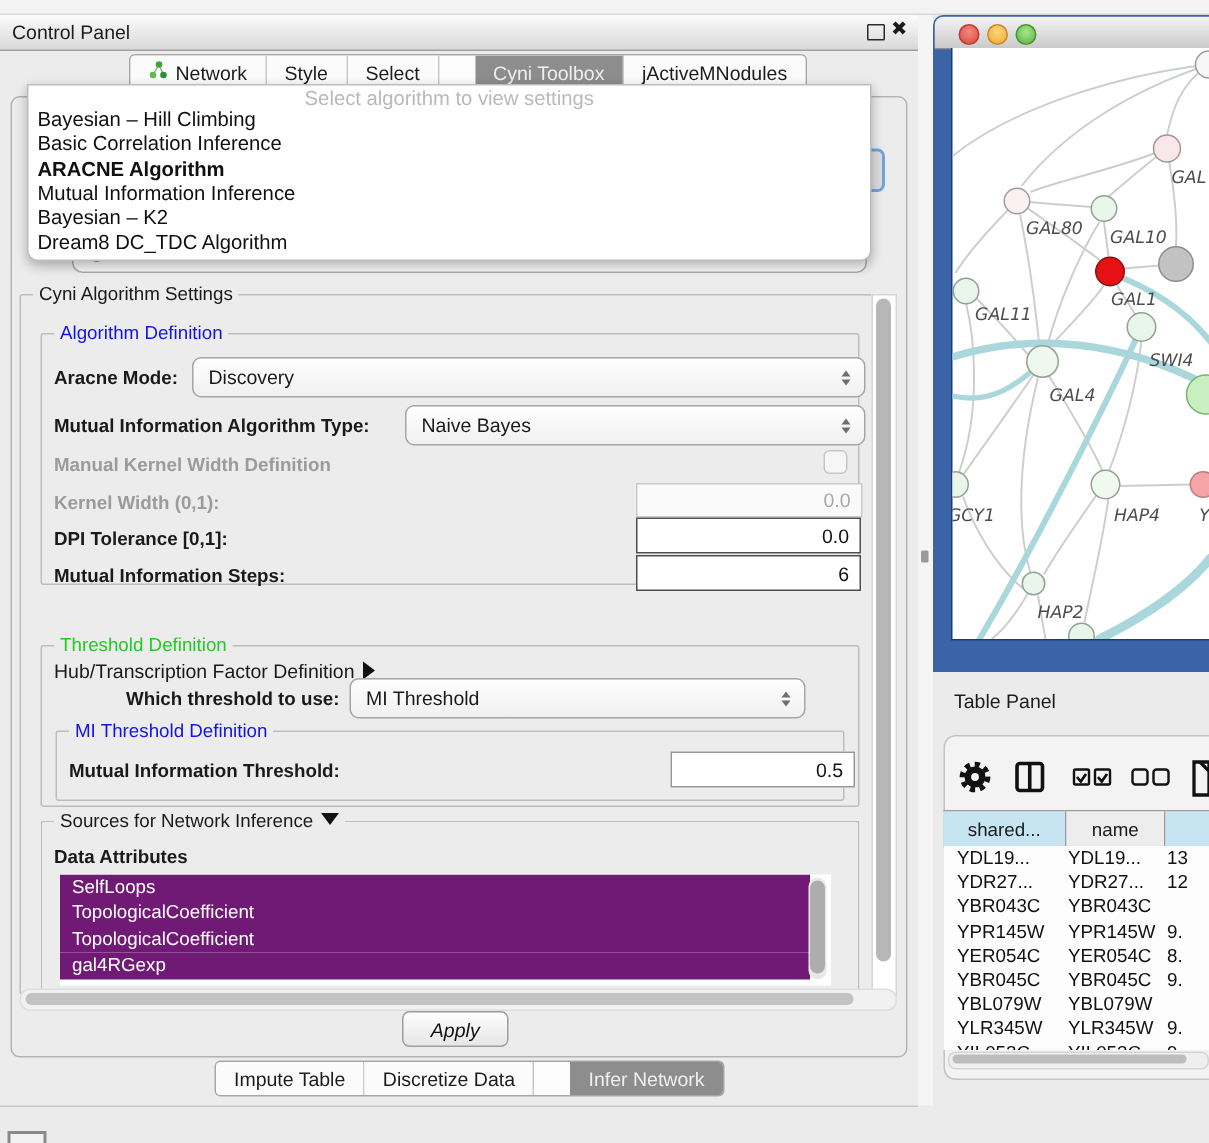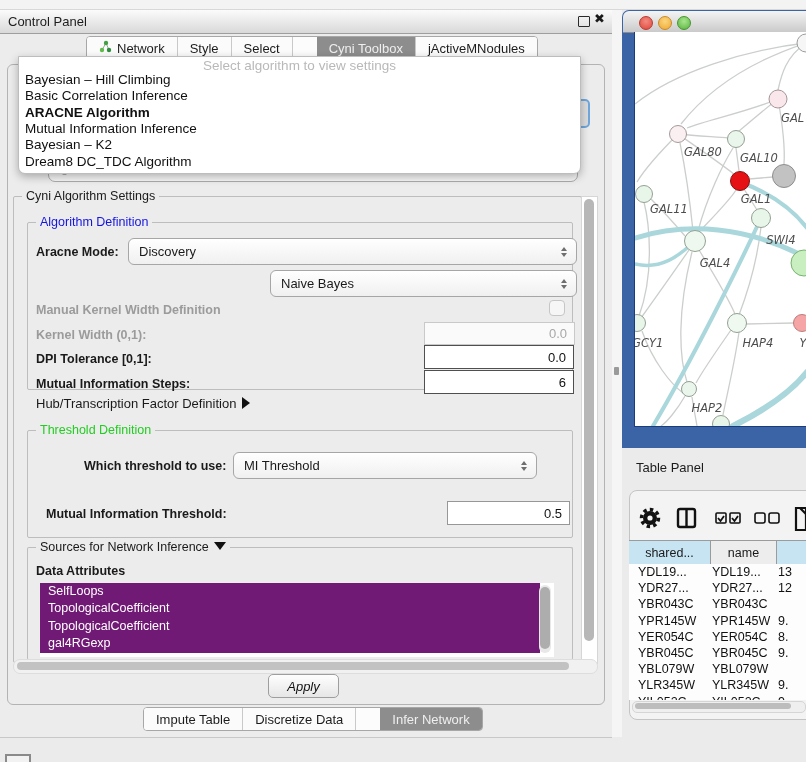--- a/index.html
+++ b/index.html
@@ -31,21 +31,21 @@
   .popup-ph{position:absolute;left:0;top:1px;width:100%;text-align:center;font-size:13.5px;color:#B9B9B9;}
   .popup-item{position:absolute;left:6px;font-size:13.5px;color:#101010;line-height:16.3px;white-space:nowrap;}
   .popup-item.bold{font-weight:bold;}
   
   .group{position:absolute;border:1px solid #BDBDBD;border-radius:2px;}
   .legend{position:absolute;top:-8px;left:8px;background:#ECECEC;padding:0 4px;font-size:12.5px;color:#1A1A1A;white-space:nowrap;}
   .legend.blue{color:#1414E0;}
   .legend.green{color:#22CC22;}
   .lbl{position:absolute;font-size:12.5px;font-weight:bold;color:#1A1A1A;white-space:nowrap;}
   .lbl.dis{color:#9B9B9B;}
-  .plain{position:absolute;font-size:13px;color:#1A1A1A;white-space:nowrap;}
+  .plain{position:absolute;font-size:13px;color:#1A1A1A;white-space:nowrap;margin-top:44px;}
   .combo{position:absolute;background:linear-gradient(#FFFFFF,#F0F0F0);border:1px solid #A6A6A6;border-radius:6px;font-size:13px;color:#1A1A1A;display:flex;align-items:center;padding-left:10px;}
   .spin{position:absolute;right:9px;top:50%;transform:translateY(-50%);display:flex;flex-direction:column;gap:2px;}
   .spin i{display:block;width:0;height:0;border-left:3.5px solid transparent;border-right:3.5px solid transparent;}
   .spin i.up{border-bottom:4.5px solid #6E6E6E;}
   .spin i.dn{border-top:4.5px solid #6E6E6E;}
   .field{position:absolute;background:#FFFFFF;font-size:13px;color:#111;display:flex;align-items:center;justify-content:flex-end;padding-right:7px;}
   .field.lite{border:1px solid #C9C9C9;background:#FAFAFA;color:#A8A8A8;}
   .field.dark{border:1.6px solid #4F4F4F;}
   .field.mid{border:1px solid #979797;}
   .checkbox{position:absolute;width:14px;height:14px;border:1px solid #C6C6C6;border-radius:4px;background:#F6F6F6;}
@@ -160,20 +160,21 @@
     <span class="legend blue">Algorithm Definition</span>
   </div>
   <div class="lbl" style="left:36px;top:245px;">Aracne Mode:</div>
   <div class="combo" style="left:128px;top:238px;width:437px;height:25px;">
     <span>Discovery</span>
     <span class="spin">
         <i class="up"></i>
         <i class="dn"></i>
       </span>
   </div>
+  <div class="lbl" style="left:36px;top:277px;">Mutual Information Algorithm Type:</div>
   <div class="combo" style="left:270px;top:270px;width:295px;height:25px;">
     <span>Naive Bayes</span>
     <span class="spin">
         <i class="up"></i>
         <i class="dn"></i>
       </span>
   </div>
   <div class="lbl dis" style="left:36px;top:303px;">Manual Kernel Width Definition</div>
   <div class="checkbox" style="left:549px;top:300px;"></div>
   <div class="lbl dis" style="left:36px;top:328px;">Kernel Width (0,1):</div>
@@ -190,20 +191,23 @@
   <div class="group" style="left:27px;top:430px;width:544px;height:106px;">
     <span class="legend green">Threshold Definition</span>
   </div>
   <div class="lbl" style="left:84px;top:459px;">Which threshold to use:</div>
   <div class="combo" style="left:233px;top:452px;width:292px;height:25px;">
     <span>MI Threshold</span>
     <span class="spin">
         <i class="up"></i>
         <i class="dn"></i>
       </span>
+  </div>
+  <div class="group" style="left:37px;top:487px;width:524px;height:45px;">
+    <span class="legend blue">MI Threshold Definition</span>
   </div>
   <div class="lbl" style="left:46px;top:507px;">Mutual Information Threshold:</div>
   <div class="field mid" style="left:447px;top:501px;width:114px;height:22px;">0.5</div>
 
   <div class="group" style="left:27px;top:547px;width:544px;height:112px;border-bottom:none;">
     <span class="legend"><span>Sources for Network Inference</span><span class="tri-down"></span></span>
   </div>
   <div class="lbl" style="left:36px;top:564px;">Data Attributes</div>
   <div class="abs attr-list">
     <div class="attr-item">SelfLoops</div>

